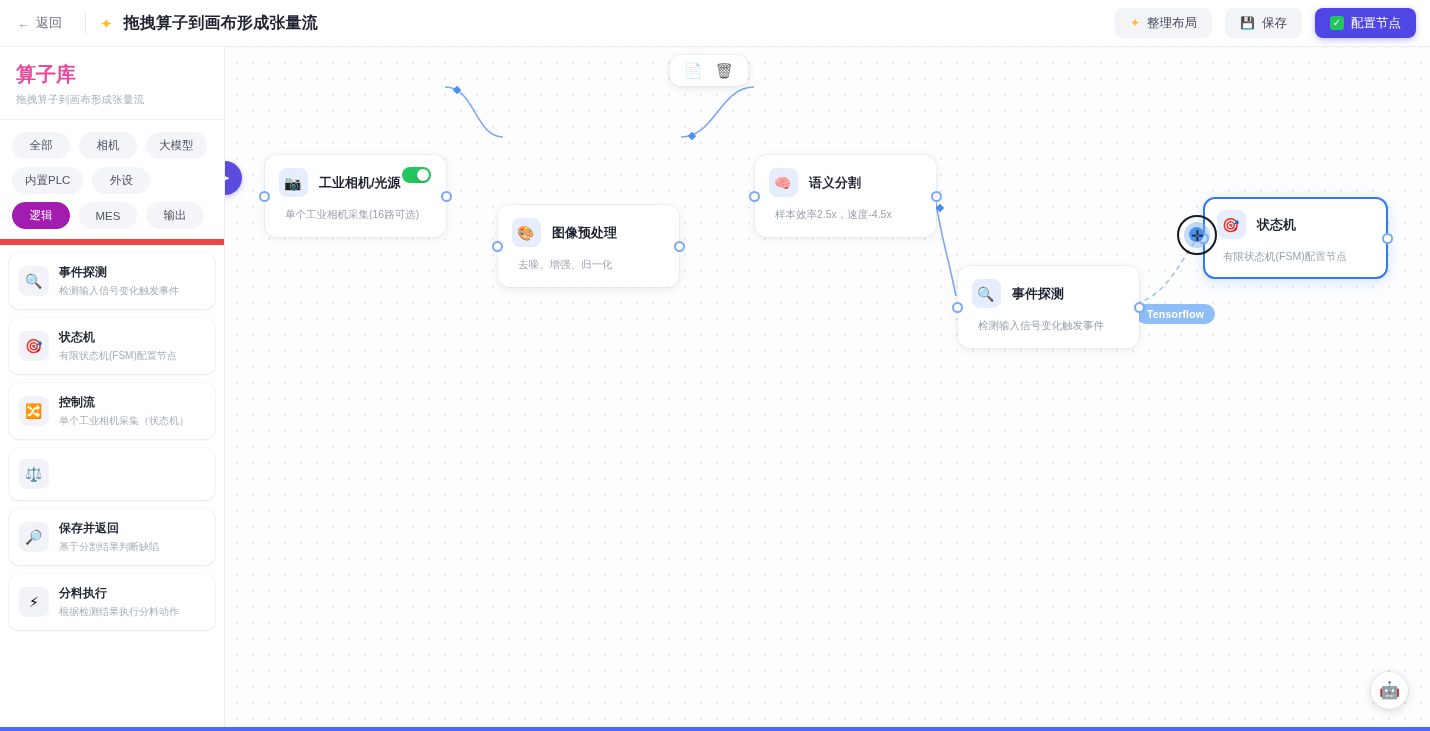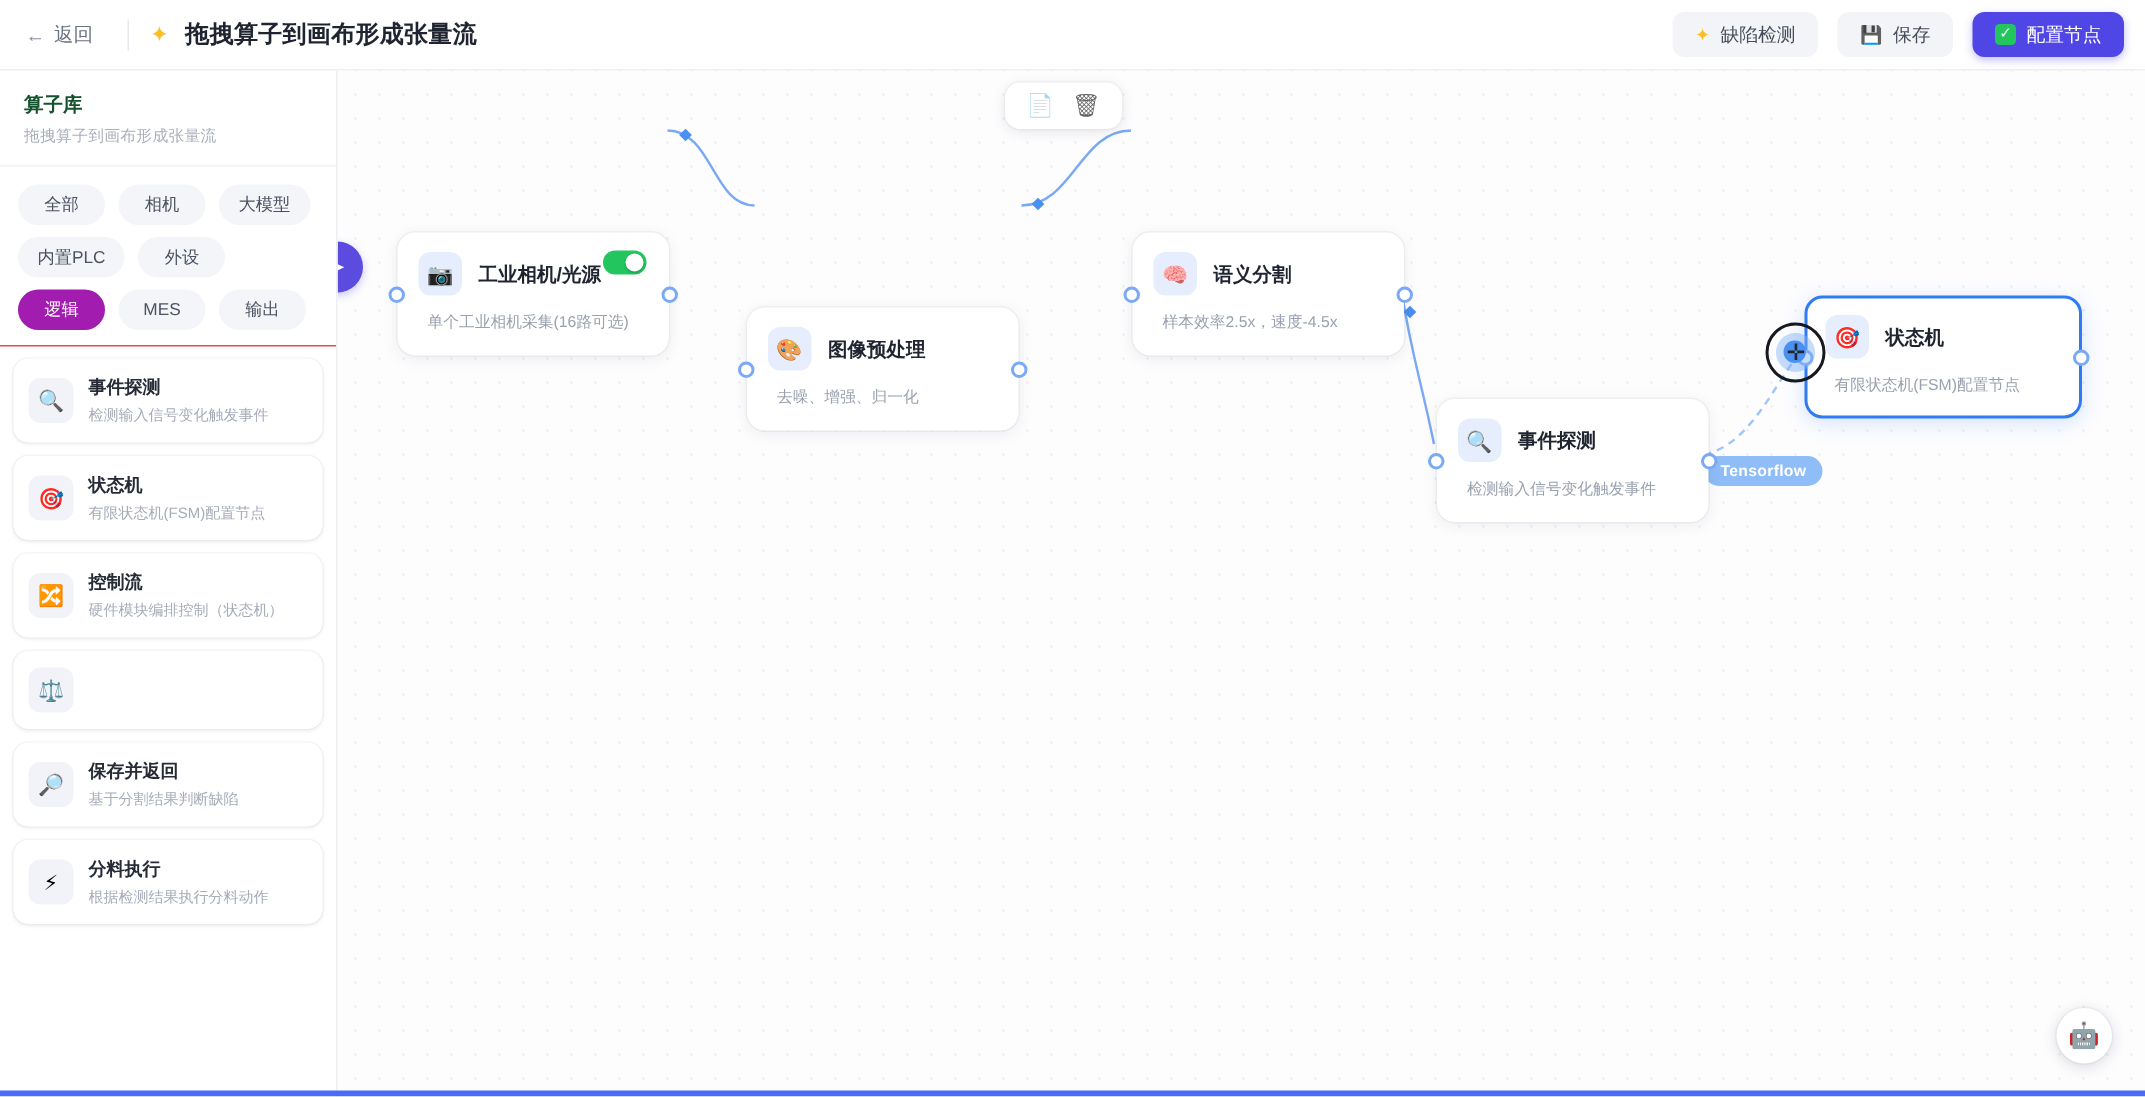--- a/index.html
+++ b/index.html
@@ -45,25 +45,25 @@
     color: #fff; font-size: 10px; line-height: 1;
   }
 
   
   .sidebar {
     position: absolute; left: 0; top: 47px; width: 225px; height: 684px;
     background: #ffffff; border-right: 1px solid #eceef2; z-index: 50;
     display: flex; flex-direction: column;
   }
   .sb-head { padding: 14px 16px 12px 16px; border-bottom: 1px solid #f0f1f5; }
-  .sb-title { font-size: 13px; font-weight: 700; color: #14532d; }
+  .sb-title { font-size: 20px; font-weight: 700; color: #ec4899; }
   .sb-sub { font-size: 10.5px; color: #a9afbb; margin-top: 5px; letter-spacing: .2px; }
   .sb-filters {
     padding: 12px 12px 10px 12px; display: flex; flex-wrap: wrap; gap: 8px 9px;
-    border-bottom: 1px solid #ef4444;
+    border-bottom: 6px solid #ef4444;
   }
   .chip {
     height: 27px; min-width: 58px; padding: 0 13px; border-radius: 14px;
     background: #f4f5f8; color: #4b5260; font-size: 11.5px;
     display: inline-flex; align-items: center; justify-content: center; cursor: pointer;
   }
   .chip.active { background: #a21caf; color: #ffffff; }
   .sb-list { padding: 8px 9px 10px 9px; overflow-y: auto; flex: 1; }
   .op-card {
     display: flex; align-items: center; gap: 10px;
@@ -186,21 +186,21 @@
       <span class="back-arrow">←</span>
       <span>返回</span>
     </div>
     <div class="topdivider"></div>
     <span class="title-spark">✦</span>
     <div class="doc-title">拖拽算子到画布形成张量流</div>
 
     <div class="topbar-right">
       <button class="tb-btn ghost">
         <span class="ic-spark">✦</span>
-        <span>缺陷检测</span>
+        <span>整理布局</span>
       </button>
       <button class="tb-btn ghost">
         <span class="ic-save">💾</span>
         <span>保存</span>
       </button>
       <button class="tb-btn primary">
         <span class="ic-check">✓</span>
         <span>配置节点</span>
       </button>
     </div>
@@ -235,21 +235,21 @@
         <div class="op-ic">🎯</div>
         <div class="op-text">
           <div class="op-name">状态机</div>
           <div class="op-desc">有限状态机(FSM)配置节点</div>
         </div>
       </div>
       <div class="op-card">
         <div class="op-ic">🔀</div>
         <div class="op-text">
           <div class="op-name">控制流</div>
-          <div class="op-desc">硬件模块编排控制（状态机）</div>
+          <div class="op-desc">单个工业相机采集（状态机）</div>
         </div>
       </div>
       <div class="op-card">
         <div class="op-ic">⚖️</div>
       </div>
       <div class="op-card">
         <div class="op-ic">🔎</div>
         <div class="op-text">
           <div class="op-name">保存并返回</div>
           <div class="op-desc">基于分割结果判断缺陷</div>

